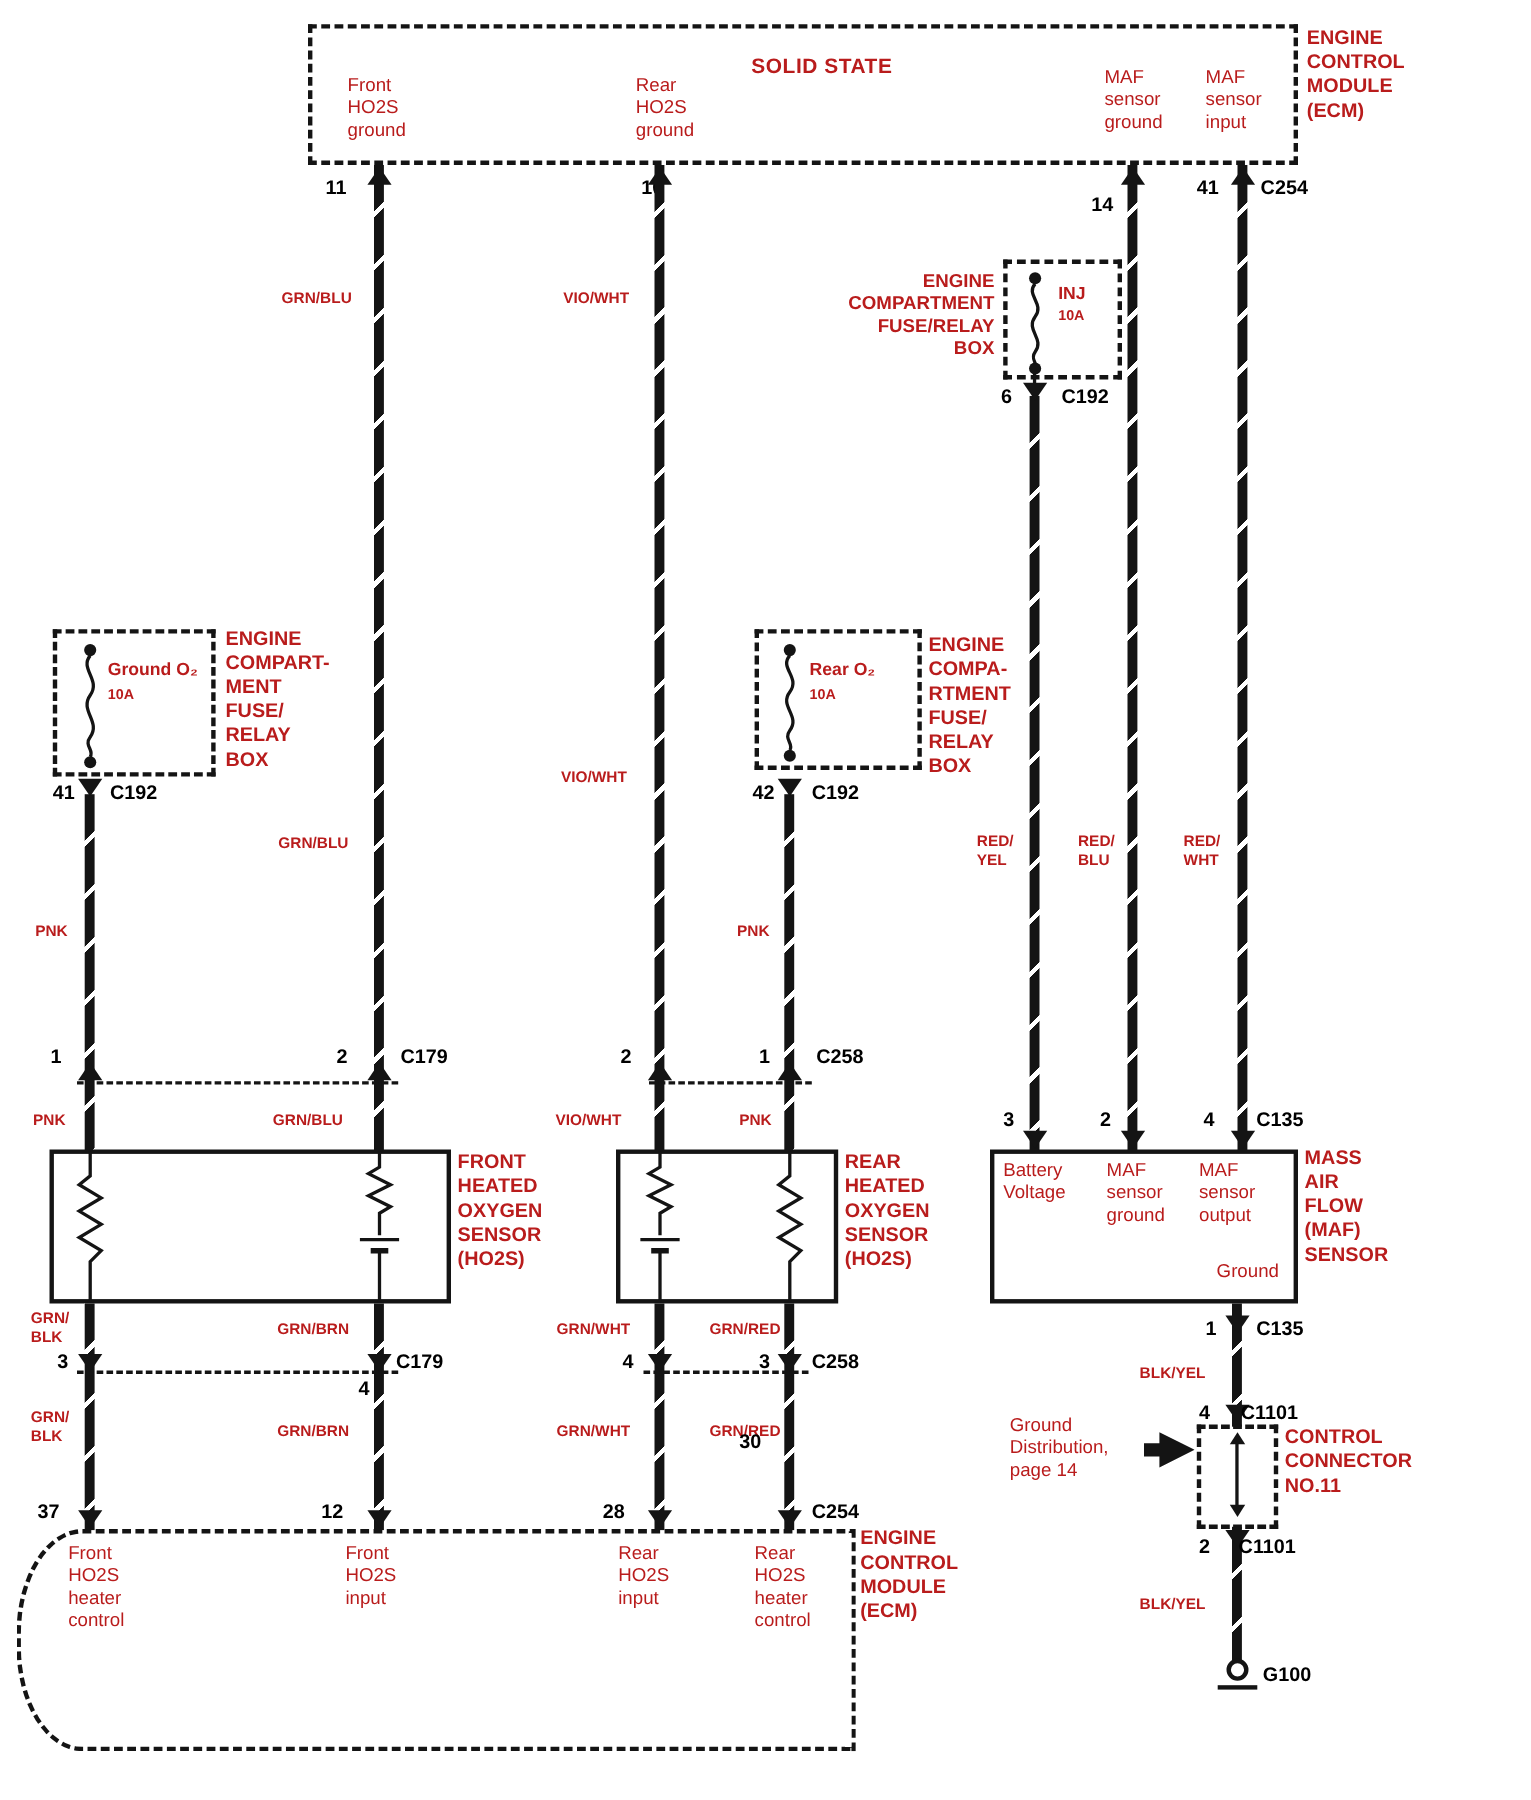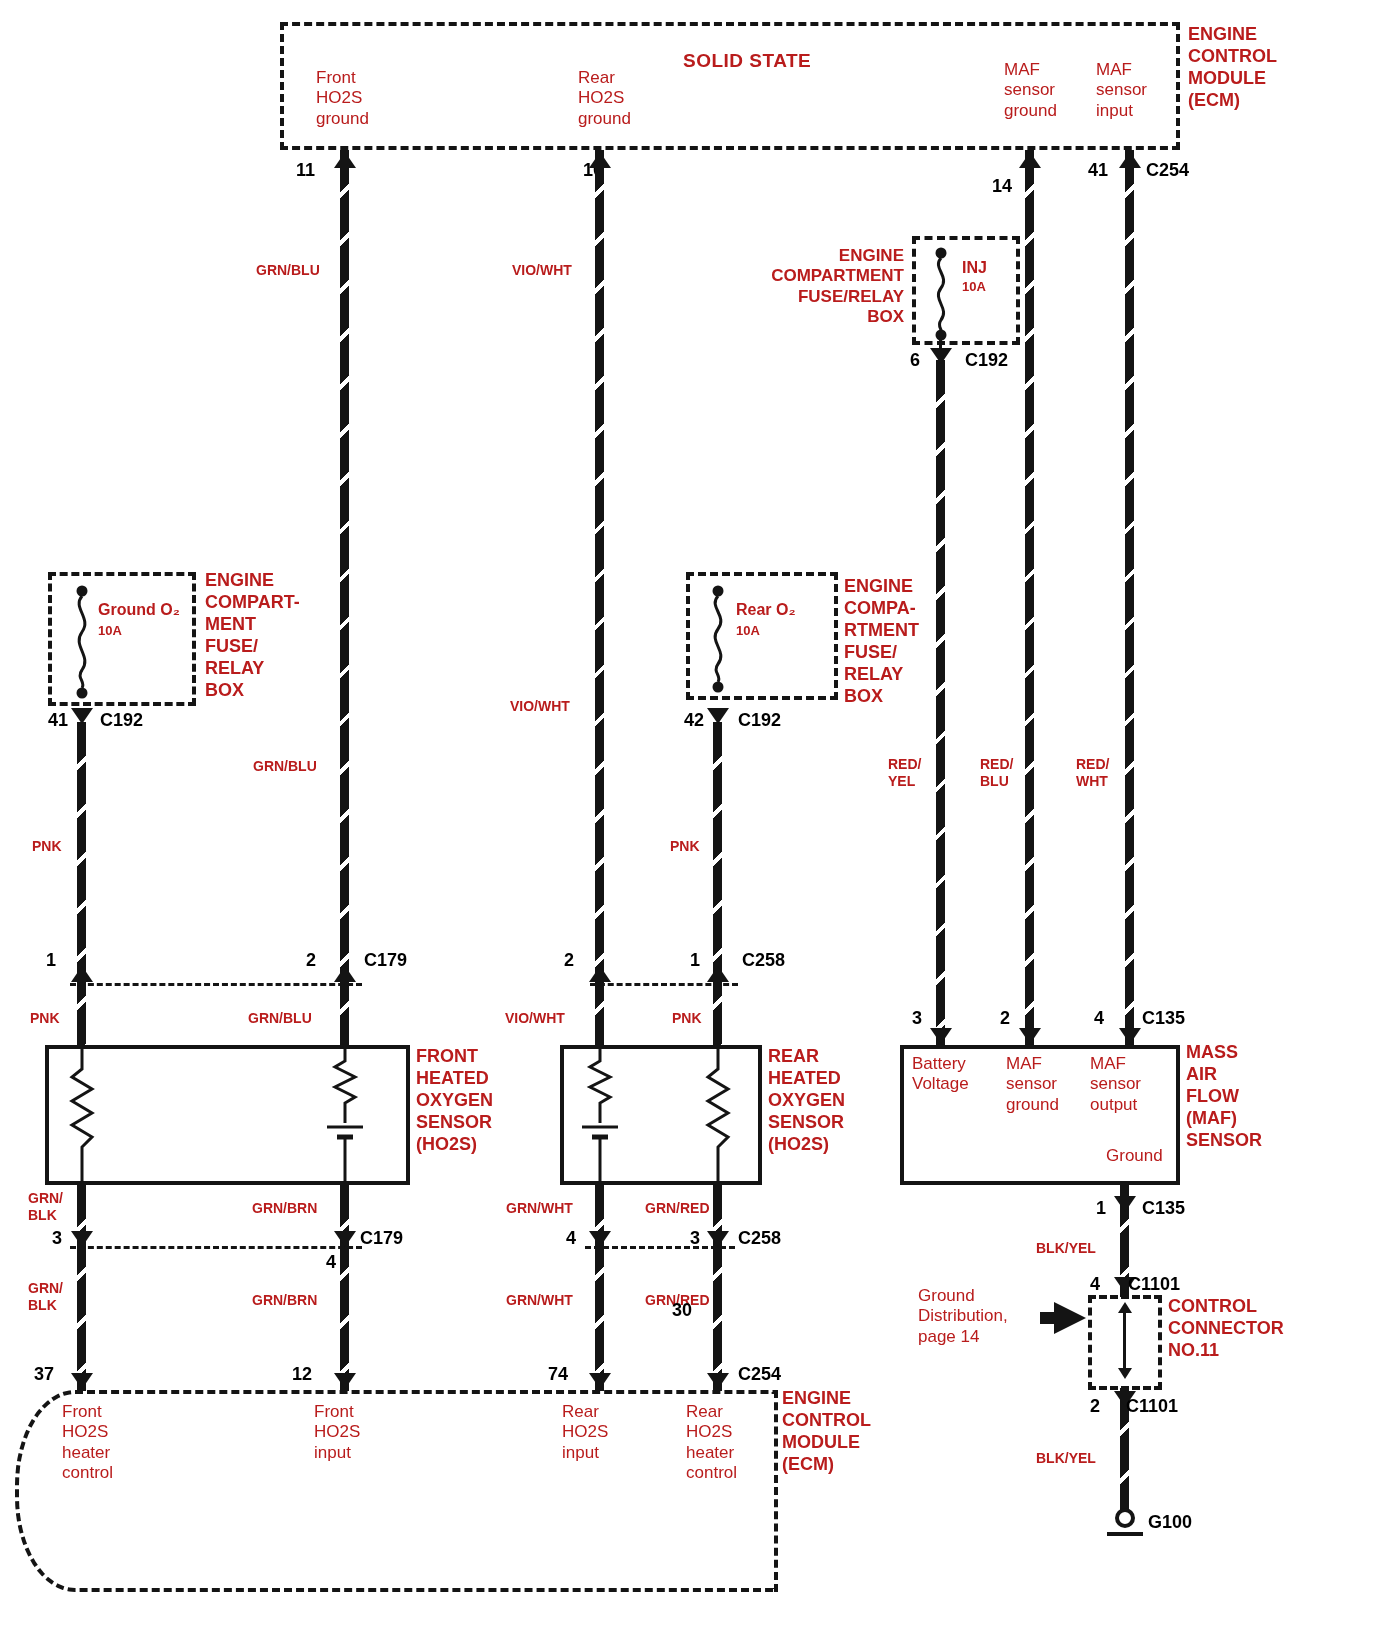--- a/index.html
+++ b/index.html
@@ -276,21 +276,21 @@
   <div class="gcircle" style="left:1115px;top:1508px;"></div>
   <div class="hbar" style="left:1107px;top:1532px;width:36px;"></div>
   <div class="pin" style="left:1148px;top:1512px;">G100</div>
 
   <div class="chd" style="left:71px;top:1373px;"></div>
   <div class="chd" style="left:334px;top:1373px;"></div>
   <div class="chd" style="left:589px;top:1373px;"></div>
   <div class="chd" style="left:707px;top:1373px;"></div>
   <div class="pin" style="left:34px;top:1364px;">37</div>
   <div class="pin" style="left:292px;top:1364px;">12</div>
-  <div class="pin" style="left:548px;top:1364px;">74</div>
+  <div class="pin" style="left:548px;top:1364px;">28</div>
   <div class="pin" style="left:672px;top:1300px;">30</div>
   <div class="pin" style="left:738px;top:1364px;">C254</div>
 
   <div class="dbox" style="left:15px;top:1390px;width:763px;height:202px;border-top-left-radius:60px 95px;border-bottom-left-radius:60px 95px;"></div>
   <div class="lbl b s18" style="left:782px;top:1388px;">ENGINE
 CONTROL
 MODULE
 (ECM)</div>
   <div class="lbl" style="left:62px;top:1402px;">Front
 HO2S

